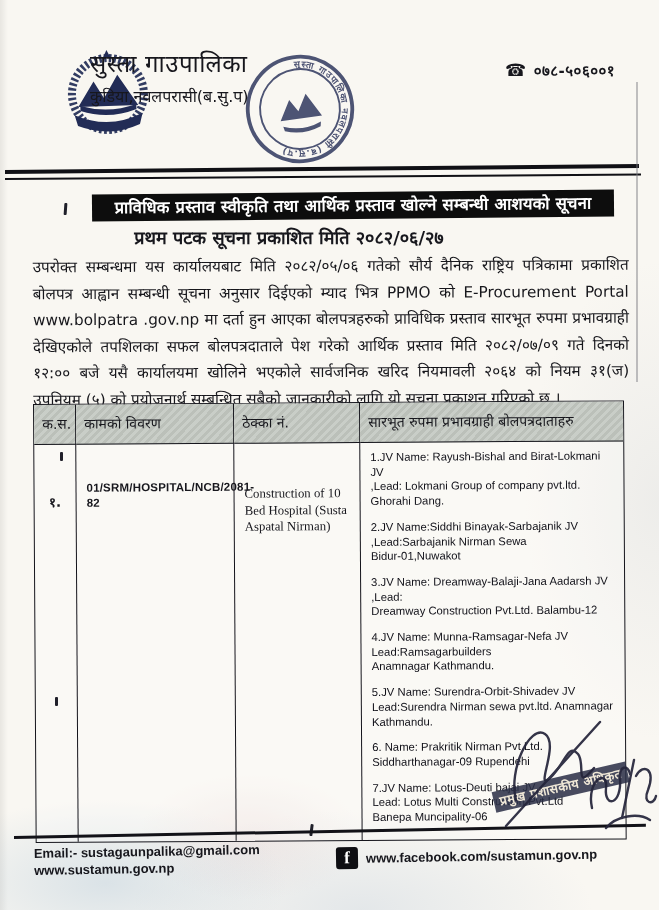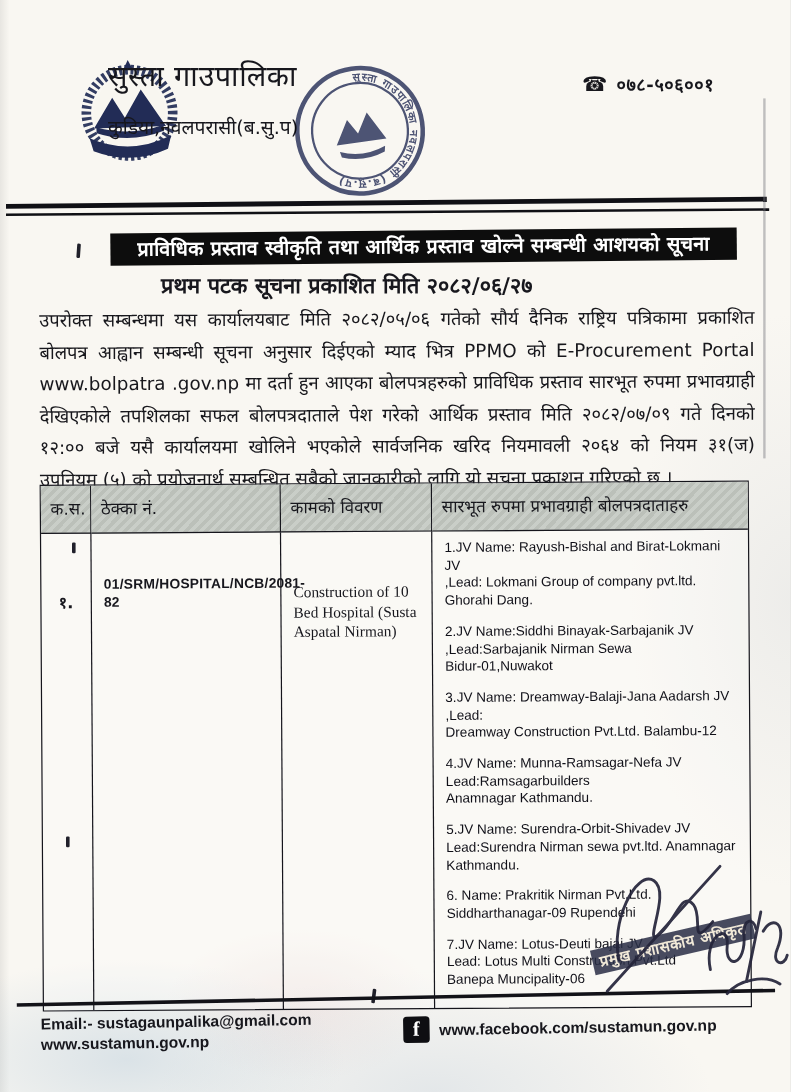--- a/index.html
+++ b/index.html
@@ -14,23 +14,23 @@
       linear-gradient(90deg, rgba(0,0,0,.07), rgba(0,0,0,0) 8px),
       #f9f7f2;
   }
   .abs{position:absolute;}
 
   
   .emblem{left:58px;top:48px;width:100px;height:96px;transform:rotate(-2deg);}
   .hdr-text{left:90px;top:46px;width:480px;}
   .muni{font-size:24px;letter-spacing:.5px;}
   .office{font-size:31px;font-weight:bold;margin-top:4px;letter-spacing:.5px;}
-  .addr{font-size:16px;margin-top:16px;}
+  .addr{font-size:16px;margin-top:6px;}
   .prov{font-size:15px;margin-top:2px;}
-  .phone{left:485px;top:60px;font-size:15px;font-weight:bold;letter-spacing:.5px;white-space:nowrap;}
+  .phone{left:505px;top:60px;font-size:15px;font-weight:bold;letter-spacing:.5px;white-space:nowrap;}
   .phone .ph-ic{font-size:17px;margin-right:7px;}
   .hdr-stamp{left:243px;top:52px;width:114px;height:114px;opacity:.8;mix-blend-mode:multiply;transform:rotate(-8deg);}
 
   
   .rule1{left:5px;top:170px;width:634px;border-top:4px solid #101015;transform:rotate(-.55deg);transform-origin:left center;}
   .rule2{left:5px;top:178px;width:636px;border-top:2.5px solid #101015;transform:rotate(-.4deg);transform-origin:left center;}
 
   
   .title-bar{
     left:92px;top:192px;width:522px;height:27px;line-height:27px;text-align:center;
@@ -123,22 +123,22 @@
   <div class="abs rule2"></div>
 
   <div class="abs title-bar">प्राविधिक प्रस्ताव स्वीकृति तथा आर्थिक प्रस्ताव खोल्ने सम्बन्धी आशयको सूचना</div>
   <div class="abs subtitle">प्रथम पटक सूचना प्रकाशित मिति २०८२/०६/२७</div>
 
   <div class="abs body-par">उपरोक्त सम्बन्धमा यस कार्यालयबाट मिति २०८२/०५/०६ गतेको सौर्य दैनिक राष्ट्रिय पत्रिकामा प्रकाशित बोलपत्र आह्वान सम्बन्धी सूचना अनुसार दिईएको म्याद भित्र PPMO को E-Procurement Portal www.bolpatra .gov.np मा दर्ता हुन आएका बोलपत्रहरुको प्राविधिक प्रस्ताव सारभूत रुपमा प्रभावग्राही देखिएकोले तपशिलका सफल बोलपत्रदाताले पेश गरेको आर्थिक प्रस्ताव मिति २०८२/०७/०९ गते दिनको १२:०० बजे यसै कार्यालयमा खोलिने भएकोले सार्वजनिक खरिद नियमावली २०६४ को नियम ३१(ज) उपनियम (५) को प्रयोजनार्थ सम्बन्धित सबैको जानकारीको लागि यो सूचना प्रकाशन गरिएको छ ।</div>
 
   <div class="abs doc-table">
     <div class="t-row t-head">
       <div class="cell">क.स.</div>
+      <div class="cell">कामको विवरण</div>
       <div class="cell">ठेक्का नं.</div>
-      <div class="cell">कामको विवरण</div>
       <div class="cell">सारभूत रुपमा प्रभावग्राही बोलपत्रदाताहरु</div>
     </div>
     <div class="t-row t-body">
       <div class="cell c-sn">१.</div>
       <div class="cell c-contract">01/SRM/HOSPITAL/NCB/2081-82</div>
       <div class="cell c-work">Construction of 10 Bed Hospital (Susta Aspatal Nirman)</div>
       <div class="cell c-bidders">
         <div class="bidder">1.JV Name: Rayush-Bishal and Birat-Lokmani JV
 ,Lead: Lokmani Group of company pvt.ltd.
 Ghorahi Dang.</div>

